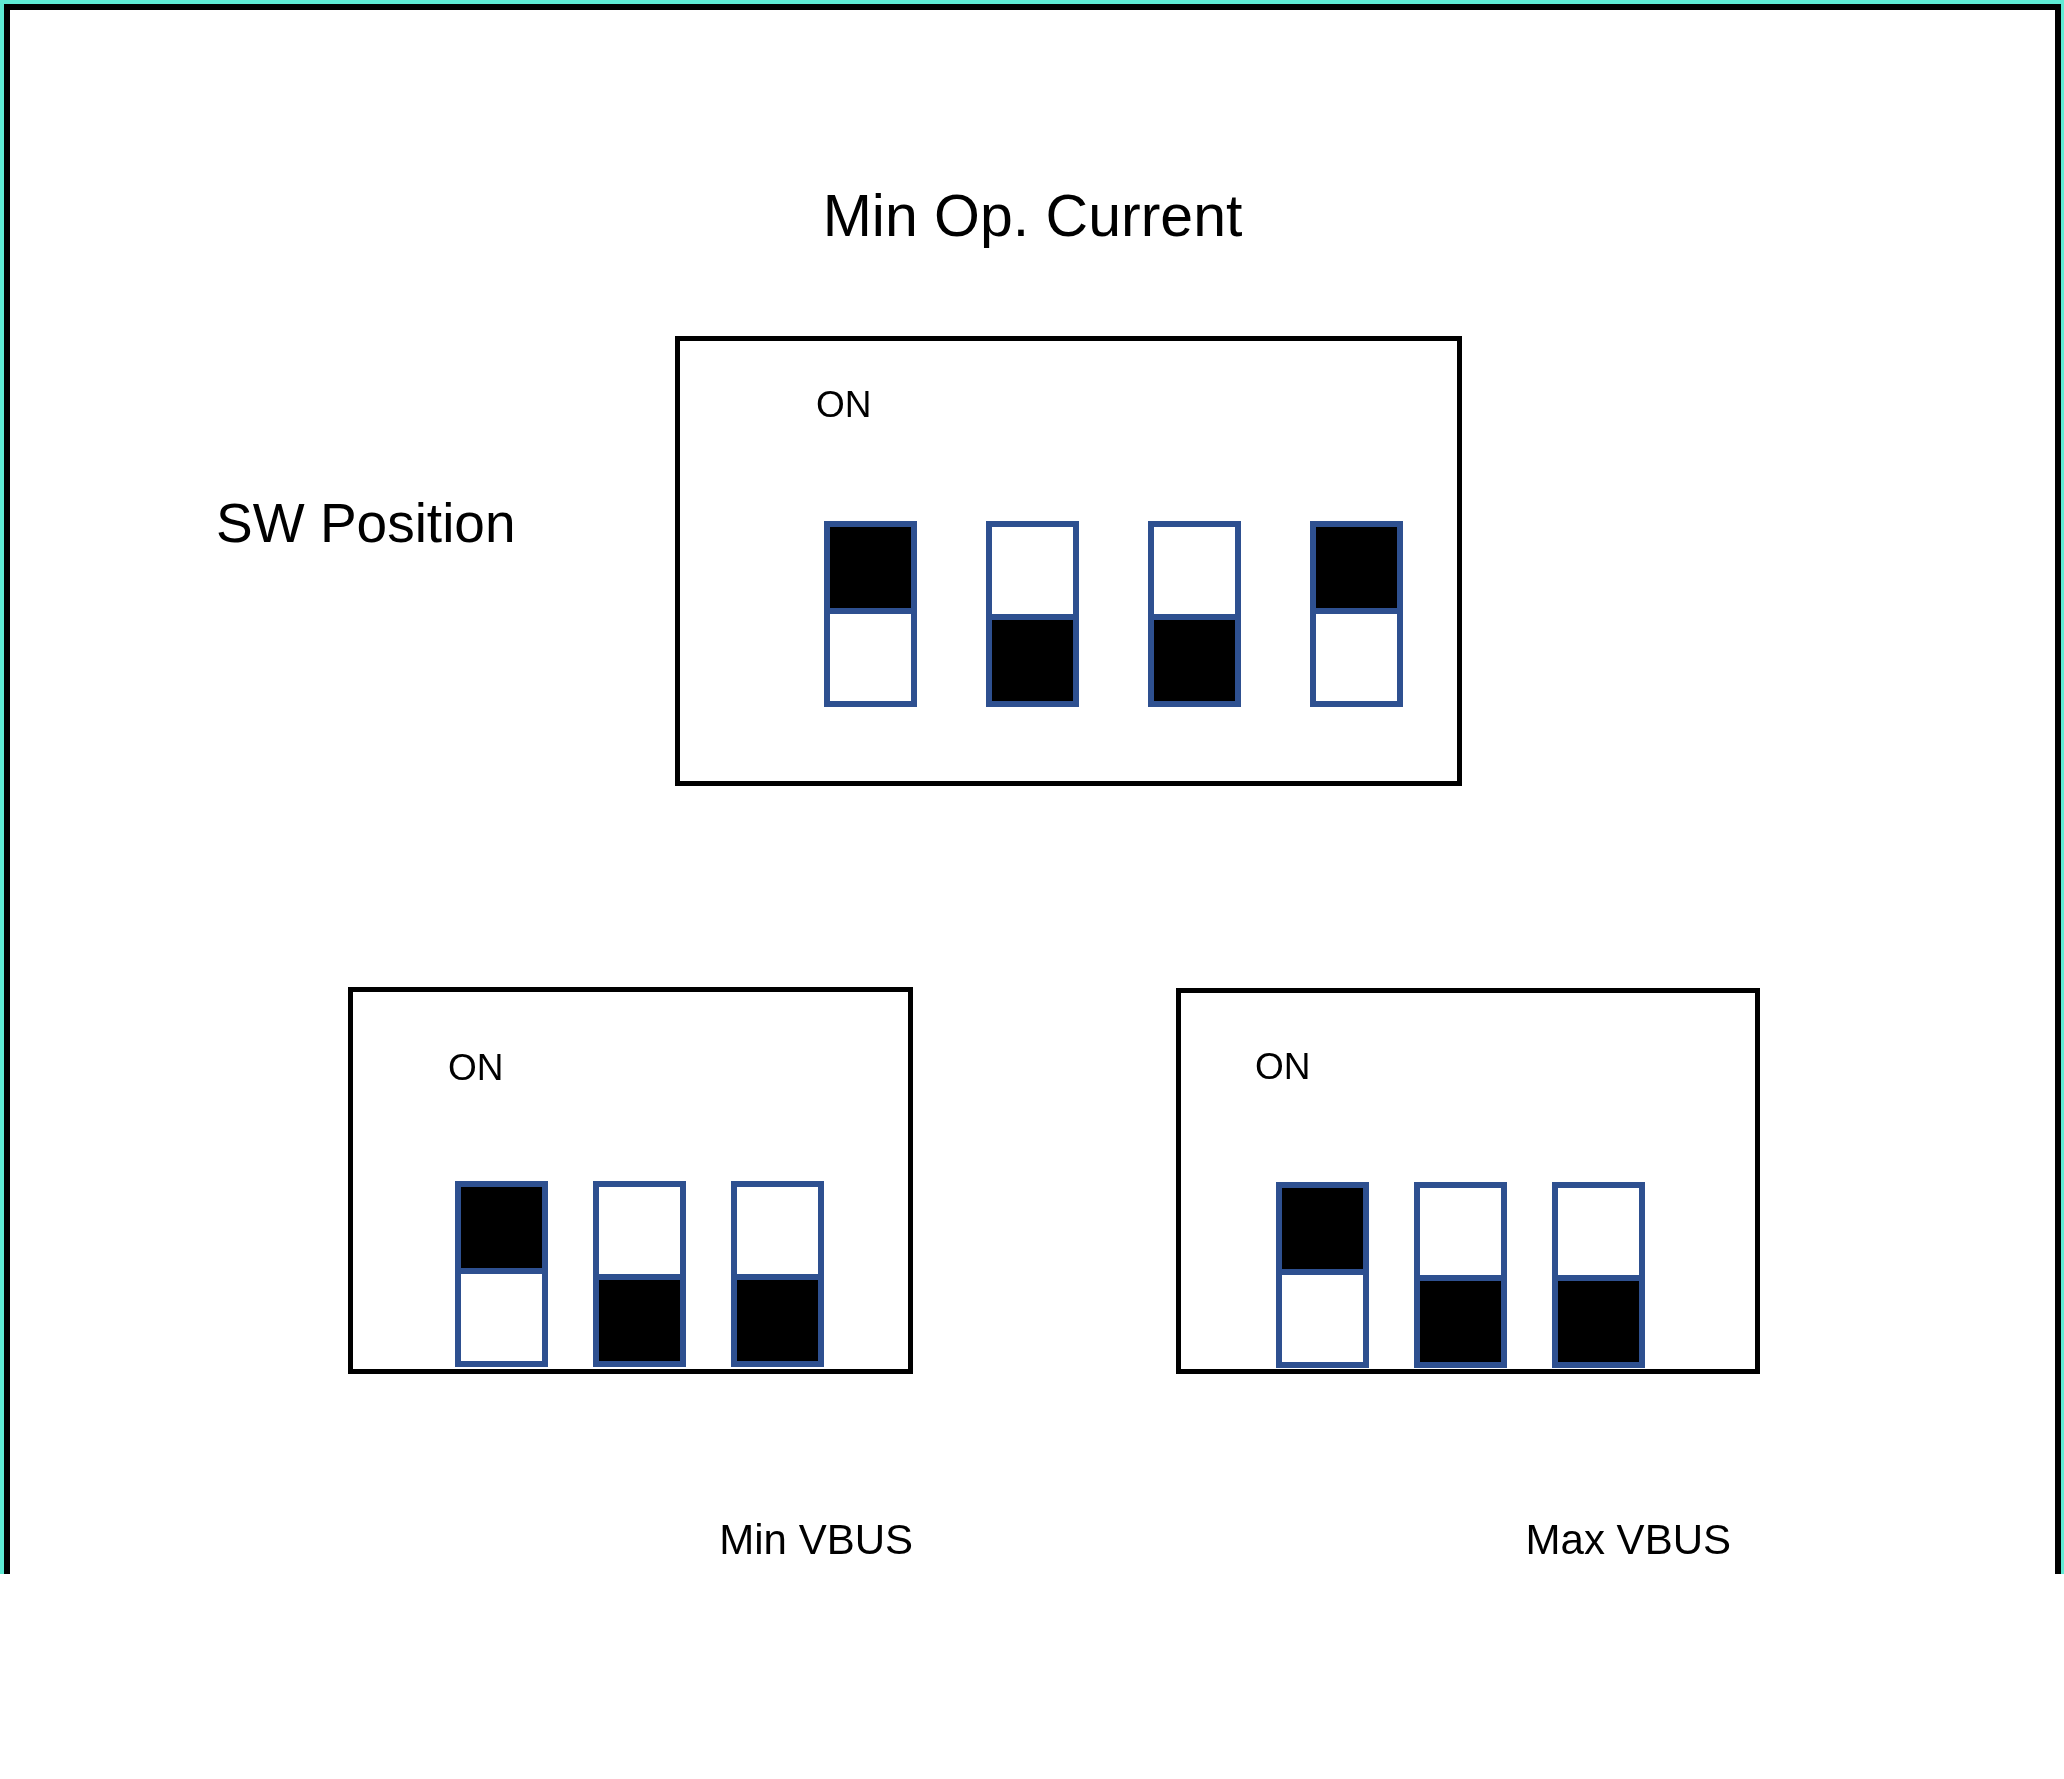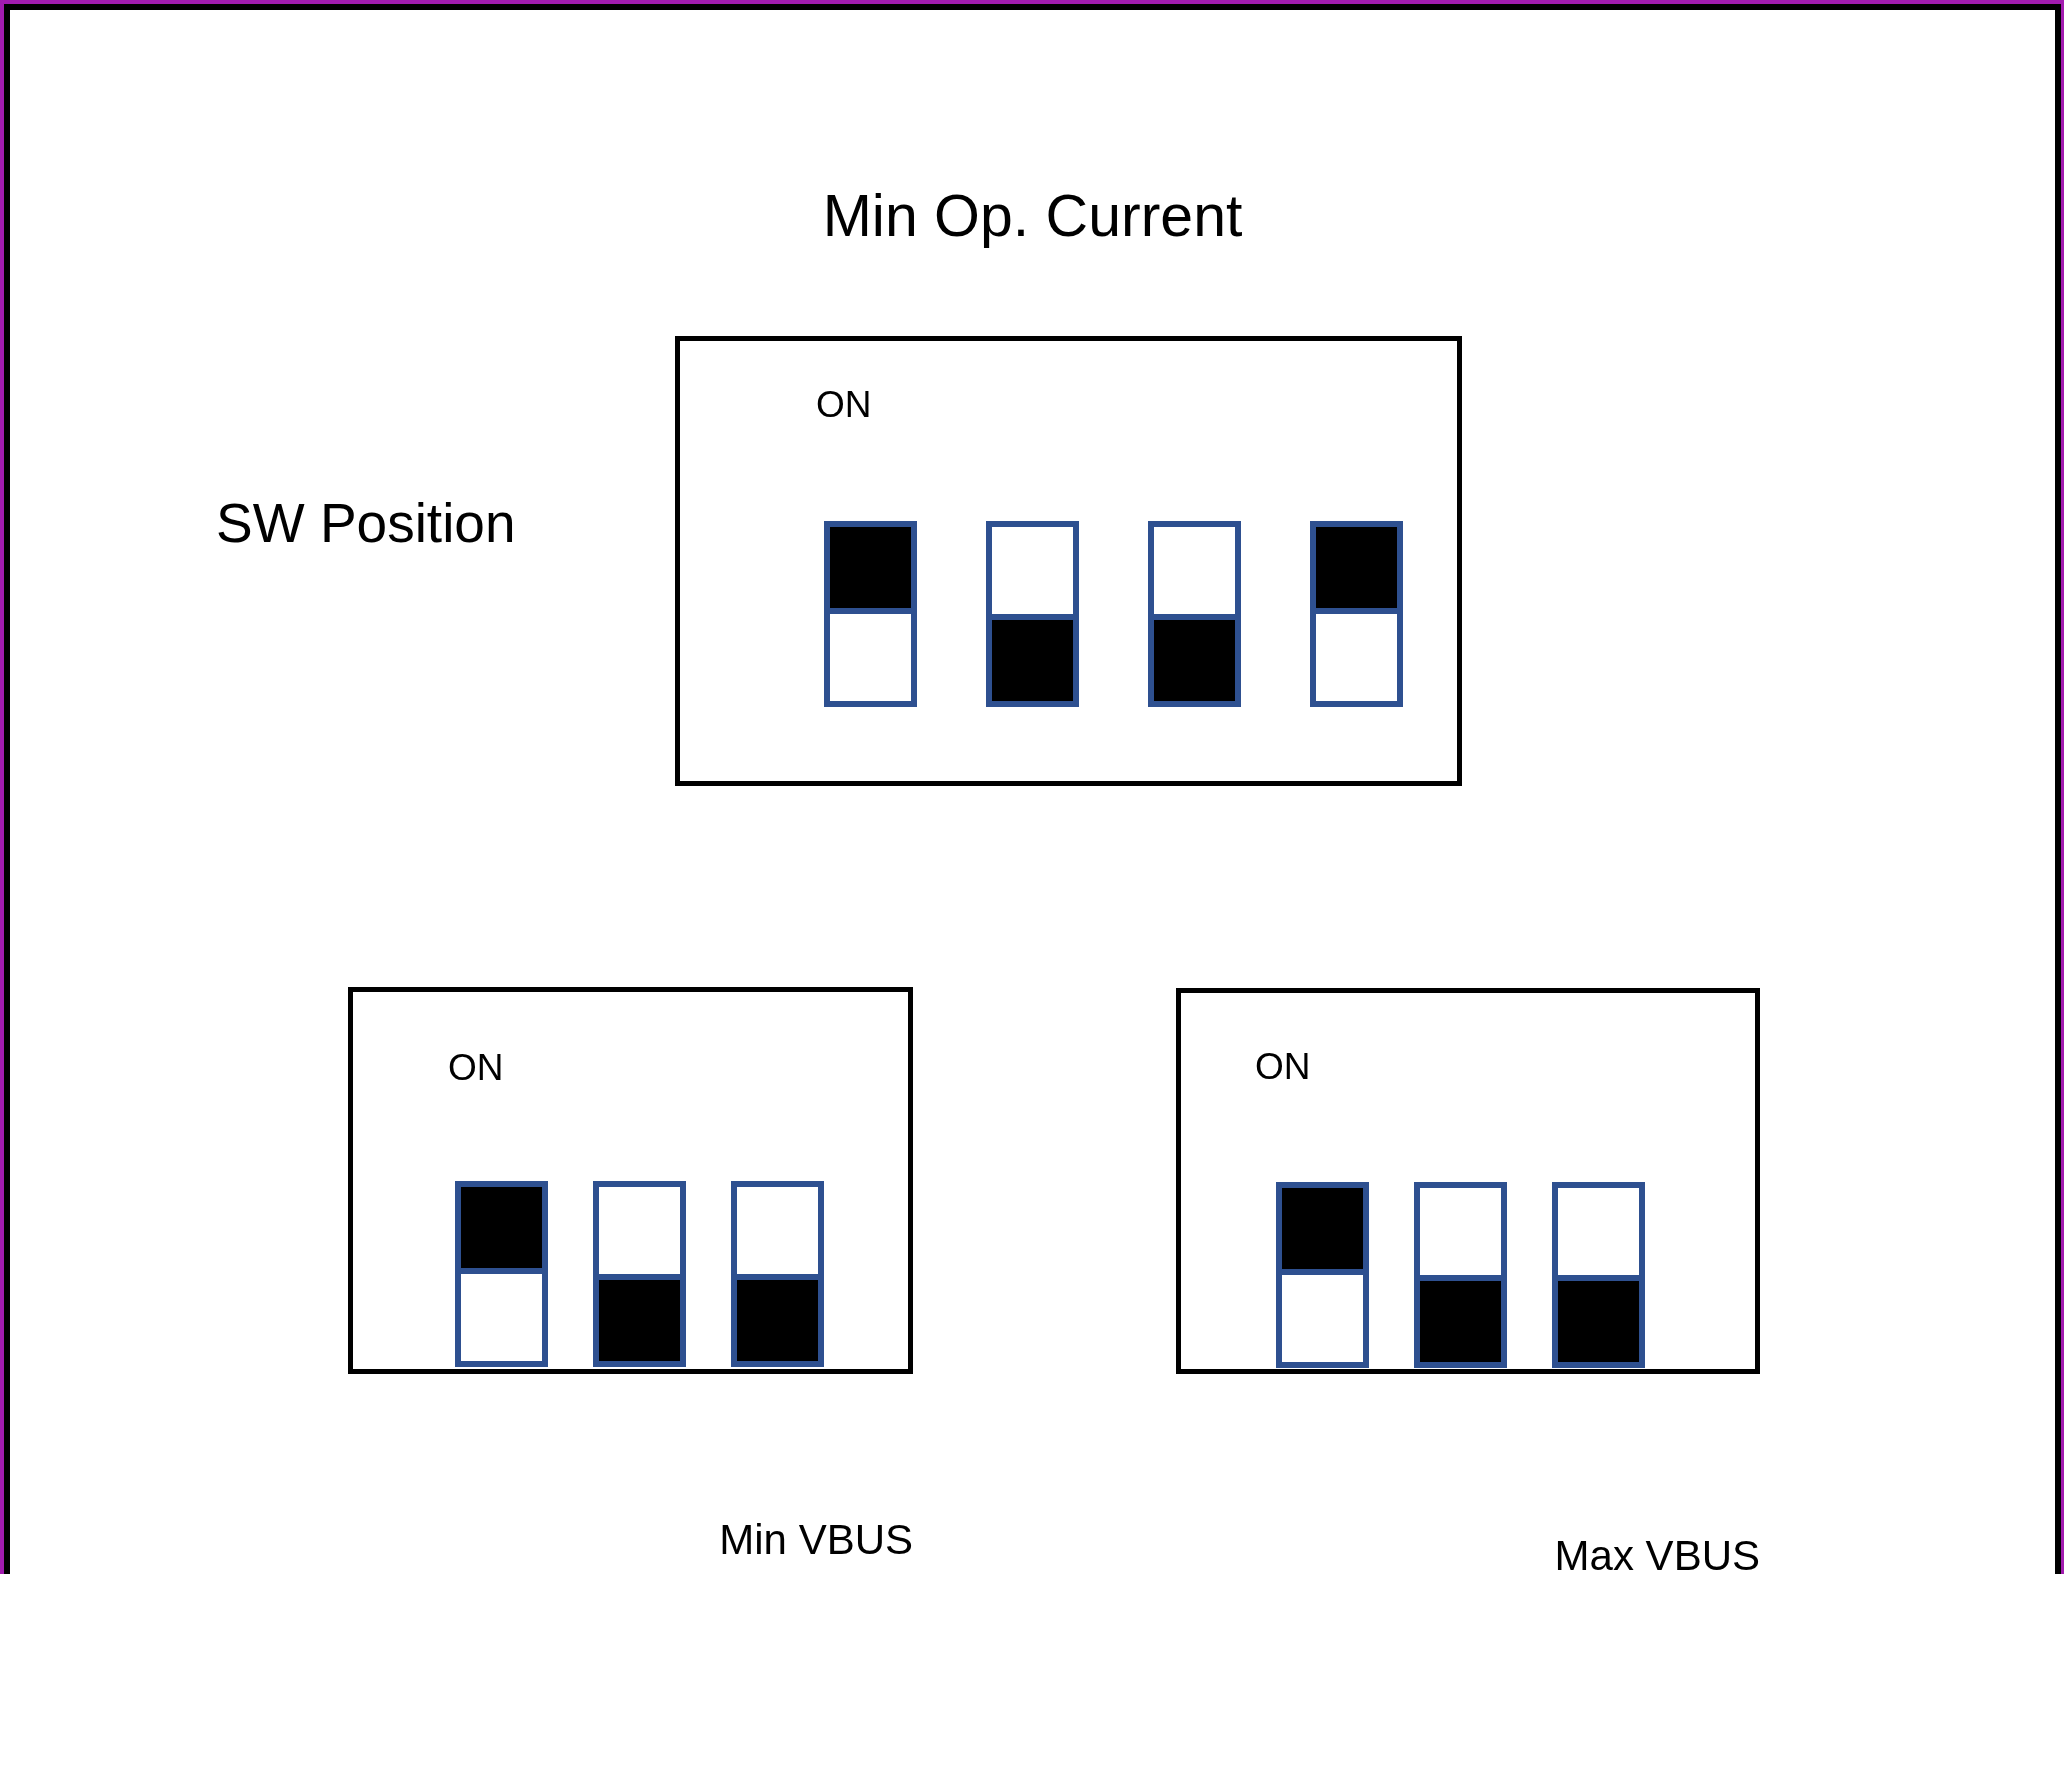--- a/index.html
+++ b/index.html
@@ -8,21 +8,21 @@
     padding: 0;
     background: #ffffff;
   }
   body {
     font-family: "Liberation Sans", sans-serif;
   }
   #canvas {
     position: relative;
     width: 2065px;
     height: 1574px;
-    background: #a21caf;
+    background: #5eead4;
     box-sizing: border-box;
     overflow: hidden;
   }
   
   .outer-frame {
     position: absolute;
     left: 3.8px;
     top: 3.8px;
     width: 2057px;
     height: 1772px;
@@ -60,24 +60,23 @@
     color: #000000;
     text-align: right;
     white-space: nowrap;
   }
   #caption-min-vbus {
     left: 348px;
     top: 1519px;
     width: 565px;
   }
   #caption-max-vbus {
-    left: 1176px;
+    left: 1147px;
     top: 1519px;
     width: 584px;
-    margin-top: 16px;
   }
 
   
   .sw-panel {
     position: absolute;
     border: 5.7px solid #000000;
     box-sizing: border-box;
     background: #ffffff;
   }
   #panel-min-op-current {

